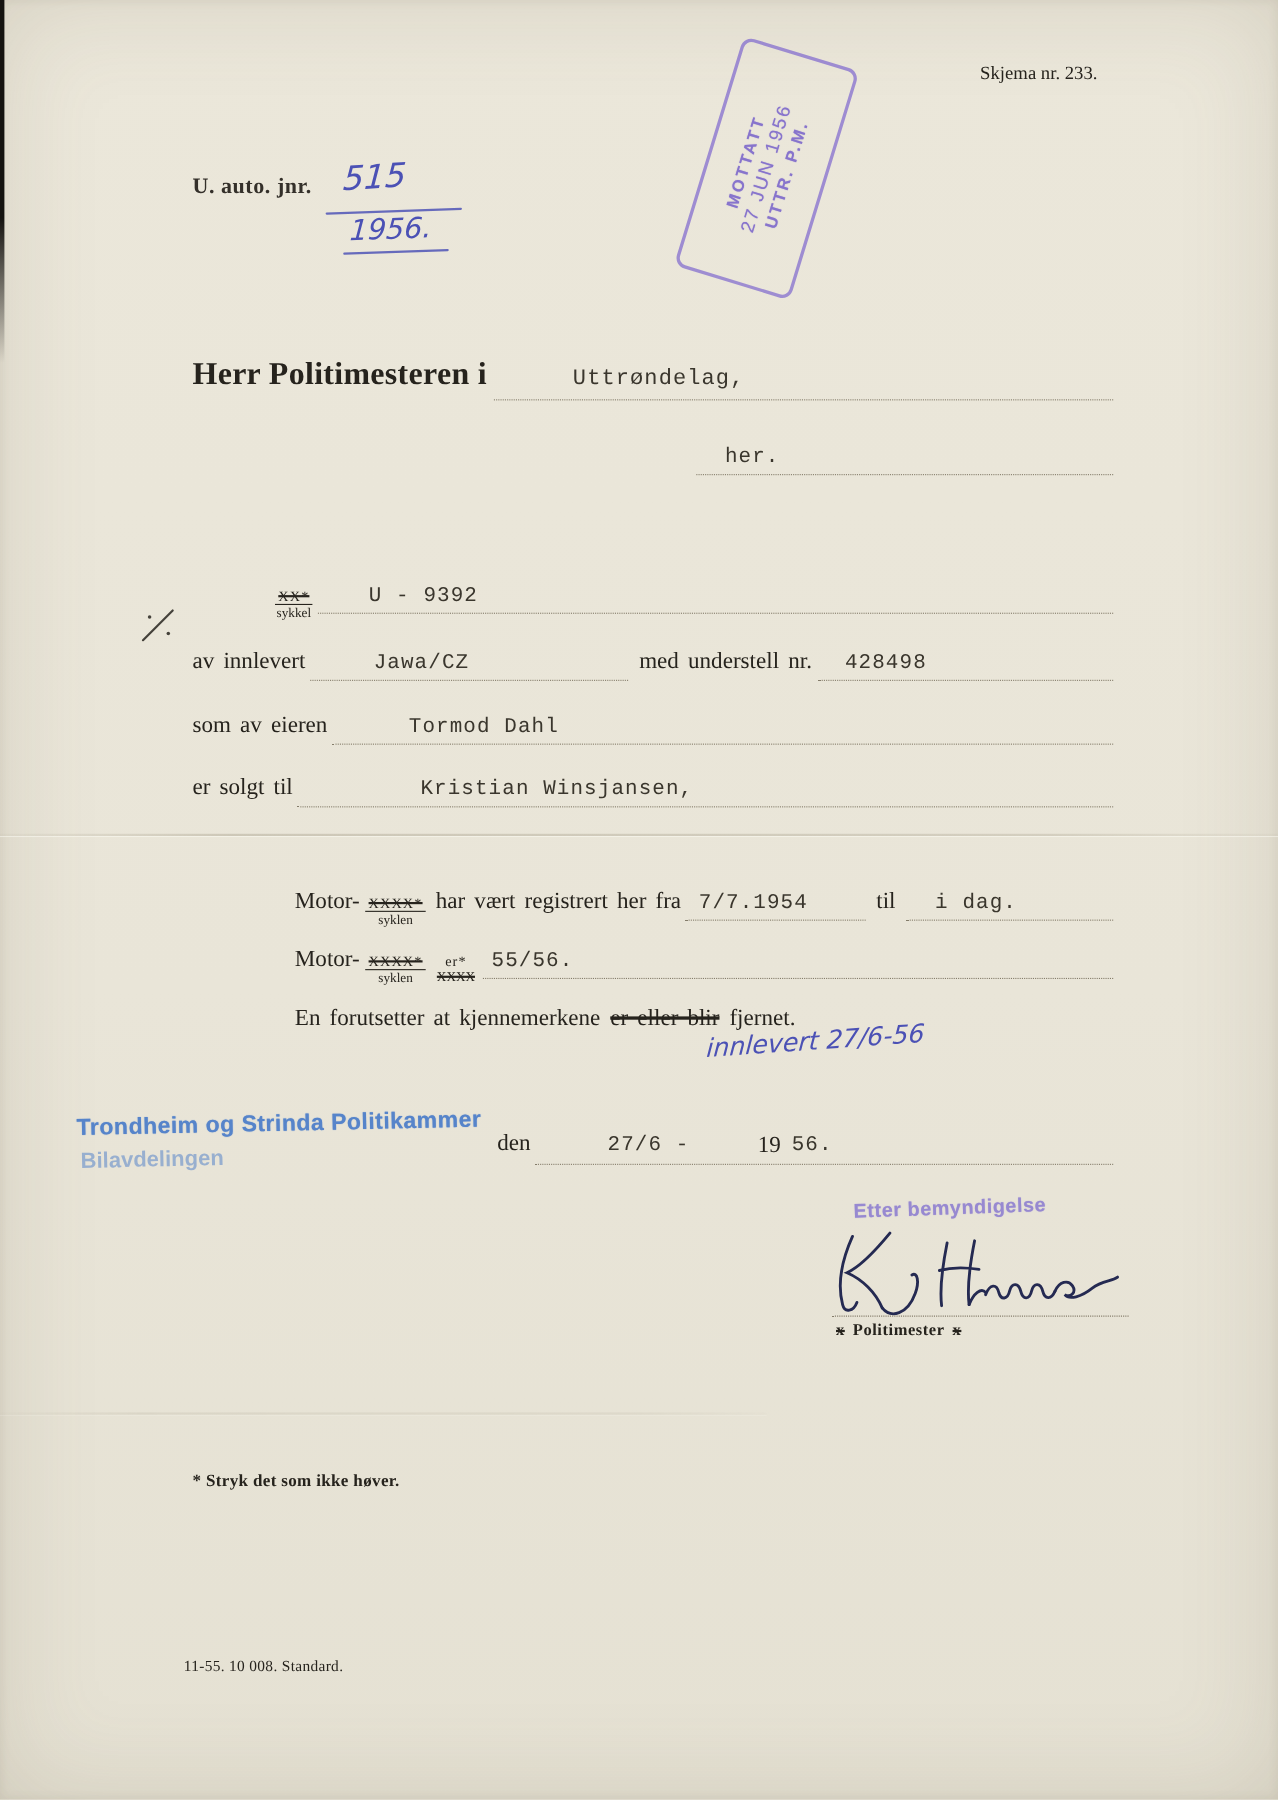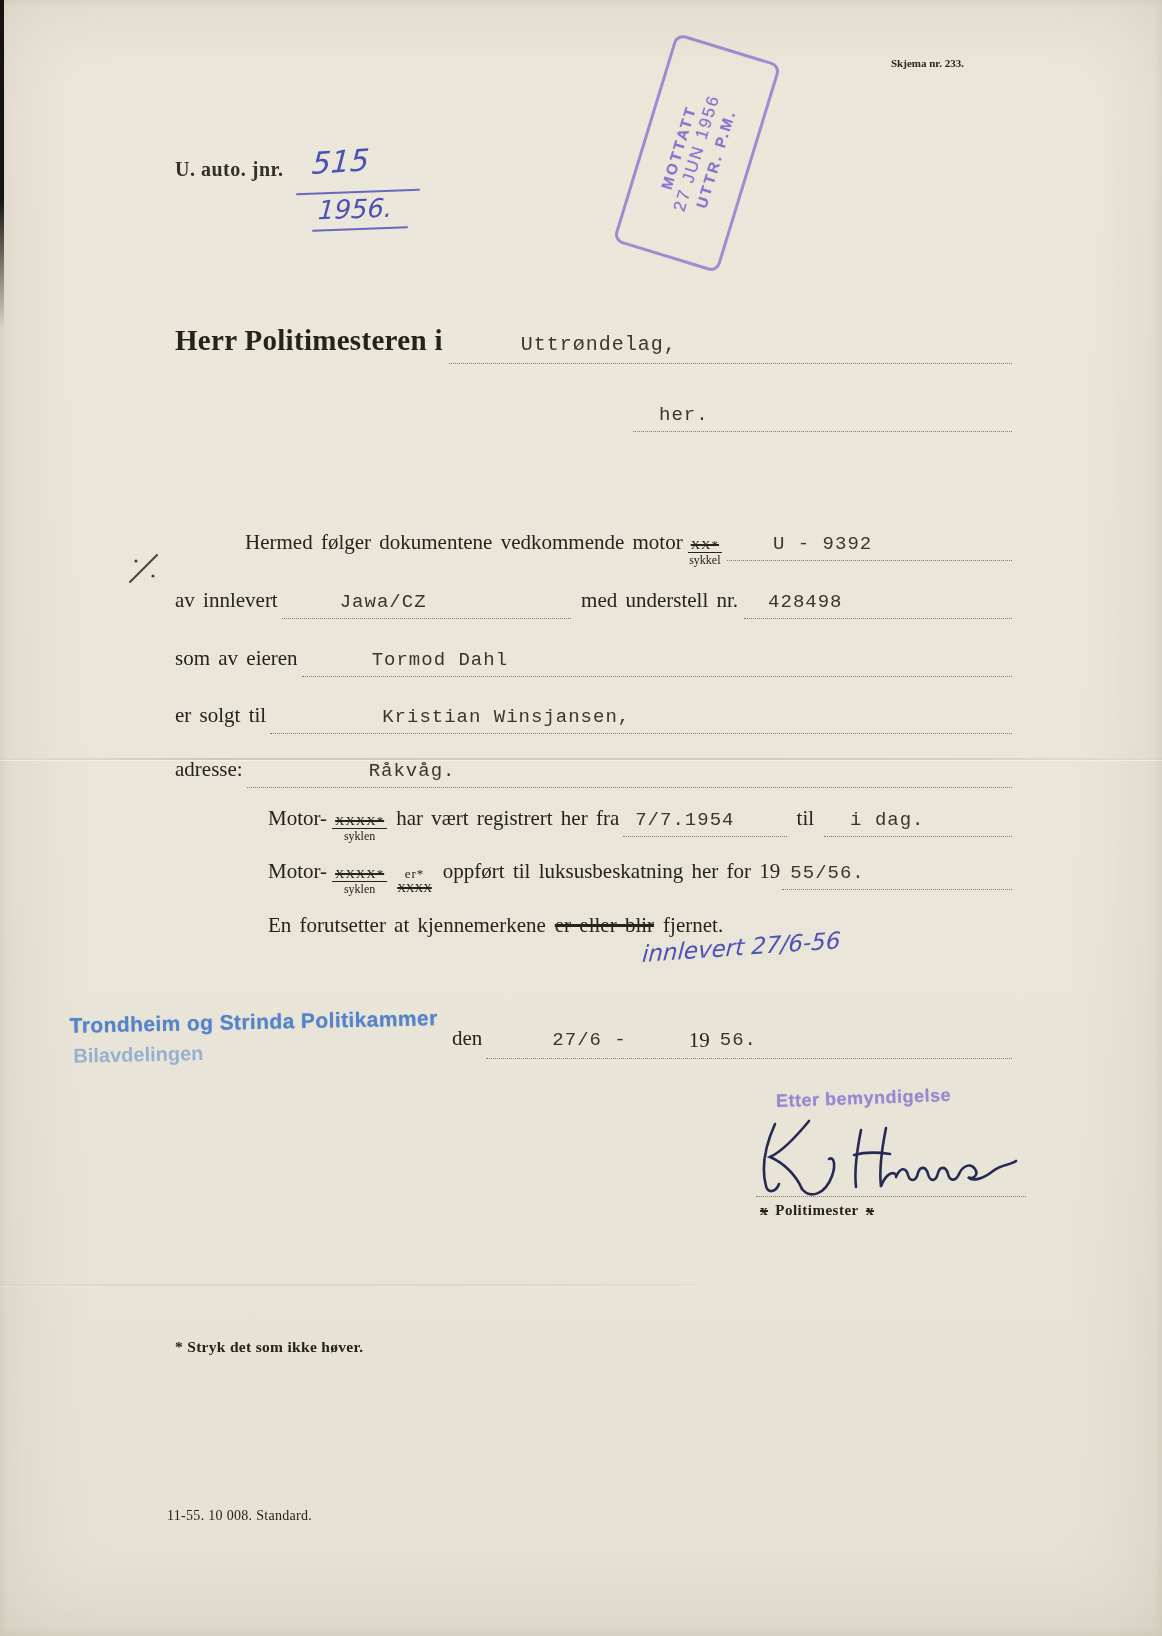--- a/index.html
+++ b/index.html
@@ -9,21 +9,21 @@
     box-shadow: inset 0 0 90px rgba(110,100,75,.17), inset 0 0 10px rgba(110,100,75,.12);
     font-family:"Liberation Serif", serif;
     color:#26231d;
   }
   .abs { position:absolute; }
   .row { position:absolute; display:flex; align-items:baseline; }
   .printed { font-family:"Liberation Serif",serif; font-size:21px; color:#26231d; word-spacing:3px; white-space:nowrap; }
   .typed { font-family:"Liberation Mono","DejaVu Sans Mono",monospace; font-size:19px; color:#3a362d; letter-spacing:1px; white-space:nowrap; }
   .fill { flex:1; border-bottom:1px dotted #847c6a; display:flex; align-items:center; min-width:0; padding-bottom:5px; }
   .hand { font-family:"DejaVu Sans",sans-serif; font-style:italic; color:#4b51b5; white-space:nowrap; }
-  .small-bold { font-weight:bold; font-size:11px; }
+  .small-bold { font-weight:normal; font-size:17px; }
   .head-label { font-weight:bold; font-size:29px; letter-spacing:.3px; white-space:nowrap; }
   .journal-label { font-weight:bold; font-size:20px; color:#34302a; letter-spacing:.5px; }
   .ink-line { height:2px; background:#4f54b6; border-radius:2px; opacity:.85; }
   .frac { display:inline-flex; flex-direction:column; align-items:center; line-height:1; margin:0 5px; }
   .frac-top { font-size:13px; border-bottom:1px solid #26231d; padding:0 3px 1px; letter-spacing:1px; }
   .frac-bot { font-size:12px; padding-top:1px; }
   .struck { text-decoration:line-through; text-decoration-thickness:2px; }
   .struck-heavy { text-decoration:line-through; text-decoration-thickness:2.5px; }
   .stamp-box {
     width:212px; height:104px; border:3px solid rgba(130,108,206,.8); border-radius:10px;
@@ -88,21 +88,20 @@
     <svg width="36" height="34" viewBox="0 0 36 34">
       <g stroke="#45423b" stroke-width="2" stroke-linecap="round">
         <line x1="31" y1="3" x2="4" y2="30"></line>
         <circle cx="10" cy="9" r="1.6" fill="#45423b" stroke="none"></circle>
         <circle cx="27" cy="24" r="1.6" fill="#45423b" stroke="none"></circle>
       </g>
     </svg>
   </div>
 
   <div class="row" style="left:245px;right:150px;top:530px;">
-    <span class="printed">Hermed følger dokumentene vedkommende motor</span>
     <span class="frac">
       <span class="frac-top struck">XX*</span>
       <span class="frac-bot">sykkel</span>
     </span>
     <span class="fill">
       <span class="typed" style="margin-left:46px;">U - 9392</span>
     </span>
   </div>
 
   <div class="row" style="left:175px;right:150px;top:588px;">
@@ -123,26 +122,20 @@
     </span>
   </div>
 
   <div class="row" style="left:175px;right:150px;top:703px;">
     <span class="printed">er solgt til</span>
     <span class="fill" style="margin-left:4px;">
       <span class="typed" style="margin-left:112px;">Kristian Winsjansen,</span>
     </span>
   </div>
 
-  <div class="row" style="left:175px;right:150px;top:757px;">
-    <span class="printed">adresse:</span>
-    <span class="fill" style="margin-left:4px;">
-      <span class="typed" style="margin-left:122px;">Råkvåg.</span>
-    </span>
-  </div>
 
   <div class="row" style="left:268px;right:150px;top:806px;">
     <span class="printed">Motor-</span>
     <span class="frac">
       <span class="frac-top struck">XXXX*</span>
       <span class="frac-bot">syklen</span>
     </span>
     <span class="printed" style="margin-left:4px;">har vært registrert her fra</span>
     <span class="fill" style="margin-left:4px;">
       <span class="typed" style="margin-left:12px;">7/7.1954</span>
@@ -156,21 +149,20 @@
   <div class="row" style="left:268px;right:150px;top:859px;">
     <span class="printed">Motor-</span>
     <span class="frac">
       <span class="frac-top struck">XXXX*</span>
       <span class="frac-bot">syklen</span>
     </span>
     <span class="frac">
       <span class="frac-top" style="border-bottom:none;">er*</span>
       <span class="frac-bot struck">XXXX</span>
     </span>
-    <span class="printed" style="margin-left:6px;">oppført til luksusbeskatning her for 19</span>
     <span class="fill" style="margin-left:2px;">
       <span class="typed" style="margin-left:8px;">55/56.</span>
     </span>
   </div>
 
   <div class="row" style="left:268px;right:150px;top:913px;">
     <span class="printed">En forutsetter at kjennemerkene</span>
     <span class="printed struck-heavy" style="margin-left:9px;">er eller blir</span>
     <span class="printed" style="margin-left:9px;">fjernet.</span>
   </div>

